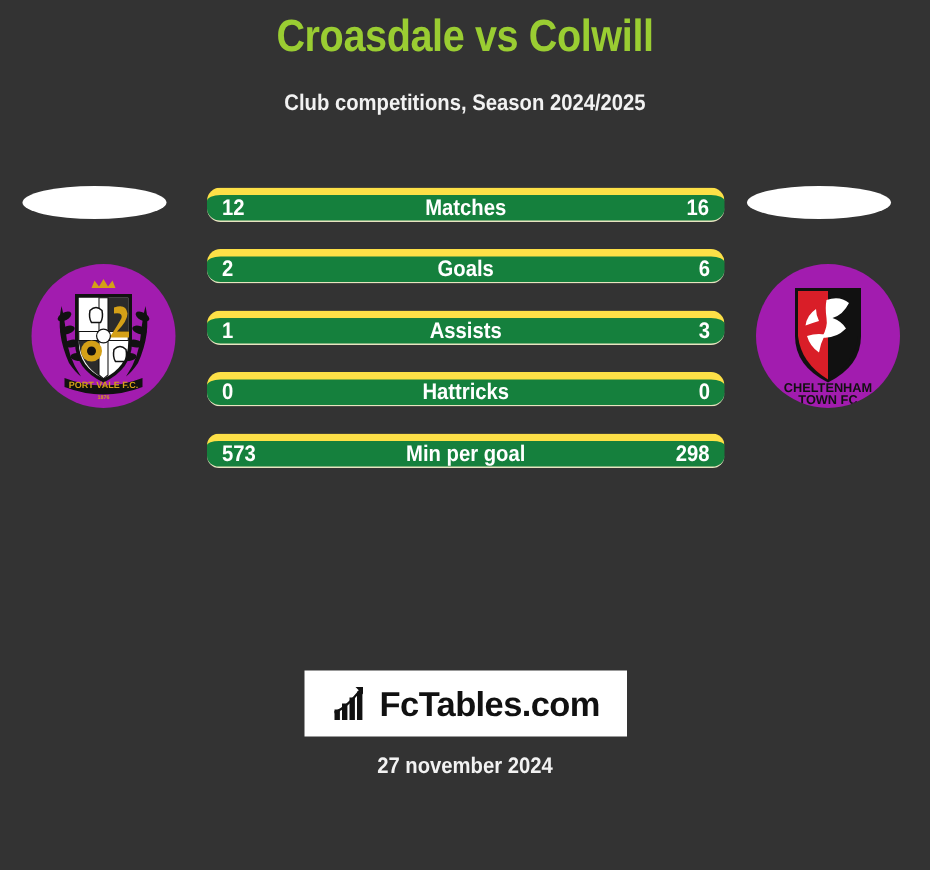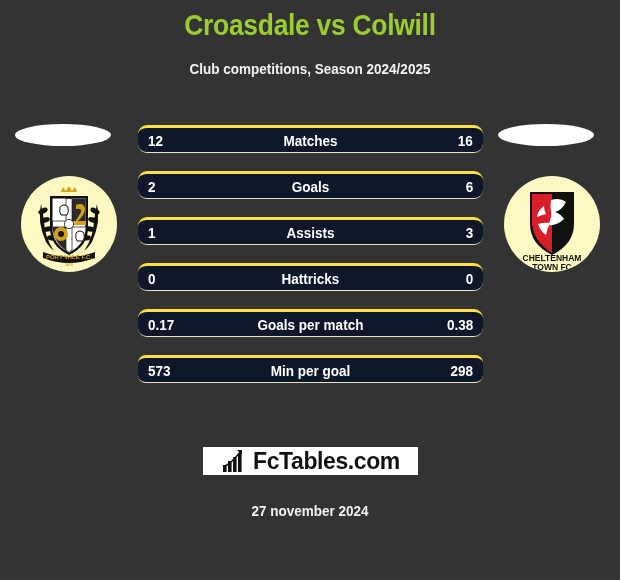--- a/index.html
+++ b/index.html
@@ -55,21 +55,21 @@
     position: absolute;
     width: 96px;
     height: 96px;
   }
   .badge-wrap.left  { left: 21px;  top: 176px; }
   .badge-wrap.right { left: 504px; top: 176px; }
 
   .badge-disc {
     position: absolute;
     inset: 0;
-    background: #fef9c3;
+    background: #a21caf;
     border-radius: 50%;
     overflow: hidden;
   }
 
   
   .badge-ellipse {
     position: absolute;
     width: 96px;
     height: 22px;
     background: #ffffff;
@@ -82,25 +82,25 @@
 
   
   .stats {
     position: absolute;
     left: 138px;
     top: 125px;
     width: 345px;
   }
   .stat-row {
     position: relative;
-    height: 28px;
+    height: 23px;
     margin-bottom: 18px;
-    background: #0f172a;
+    background: #15803d;
     border-radius: 9px;
-    border-top: 3px solid #fde047;
+    border-top: 5px solid #fde047;
     border-bottom: 1px solid #e8e4c0;
     box-sizing: border-box;
     display: flex;
     align-items: center;
   }
   .stat-row:last-child { margin-bottom: 0; border-radius: 8px; }
 
   .stat-home, .stat-away, .stat-label {
     color: #ffffff;
     font-size: 15px;
@@ -124,21 +124,21 @@
     text-align: center;
     transform-origin: center center;
   }
 
   
   .logo-box {
     position: absolute;
     left: 203px;
     top: 447px;
     width: 215px;
-    height: 28px;
+    height: 44px;
     background: #ffffff;
     display: flex;
     align-items: center;
     justify-content: center;
     gap: 6px;
   }
   .logo-icon { display: block; width: 26px; height: 24px; }
   .logo-text {
     color: #111111;
     font-size: 23px;
@@ -257,25 +257,20 @@
       <span class="stat-label">Assists</span>
       <span class="stat-away">3</span>
     </div>
 
     <div class="stat-row">
       <span class="stat-home">0</span>
       <span class="stat-label">Hattricks</span>
       <span class="stat-away">0</span>
     </div>
 
-    <div class="stat-row">
-      <span class="stat-home">0.17</span>
-      <span class="stat-label">Goals per match</span>
-      <span class="stat-away">0.38</span>
-    </div>
 
 
     <div class="stat-row">
       <span class="stat-home">573</span>
       <span class="stat-label">Min per goal</span>
       <span class="stat-away">298</span>
     </div>
 
   </div>
 

